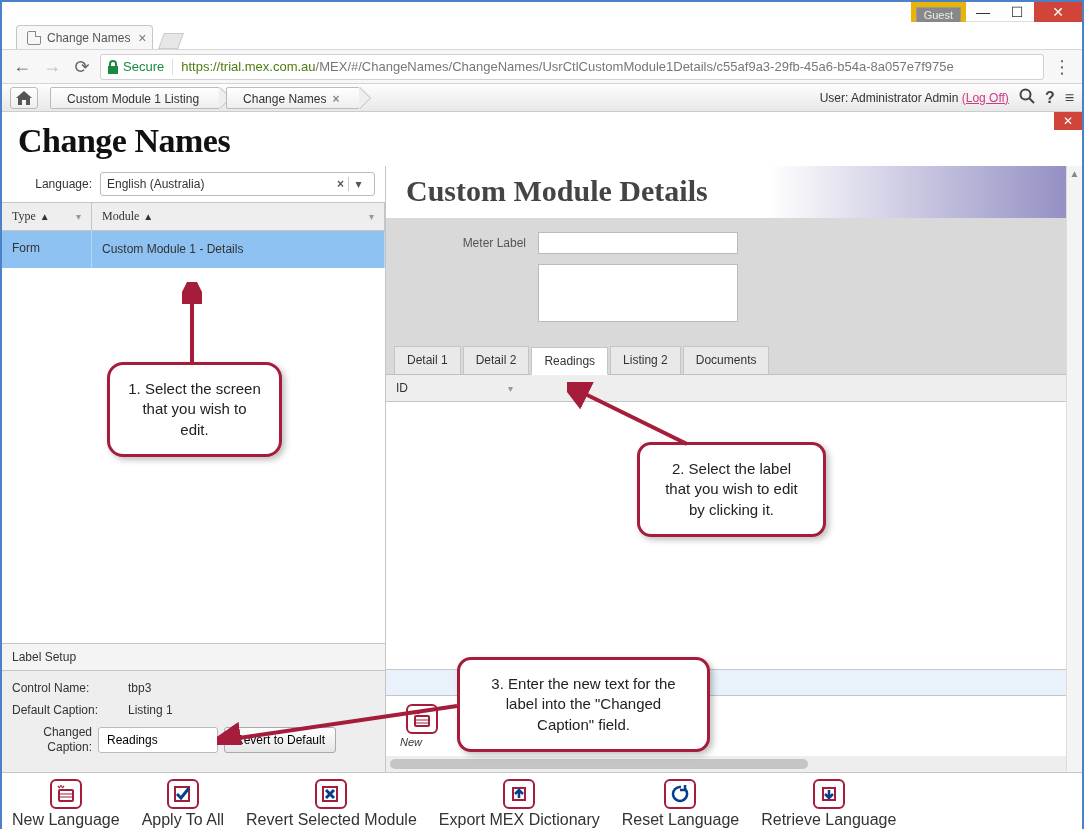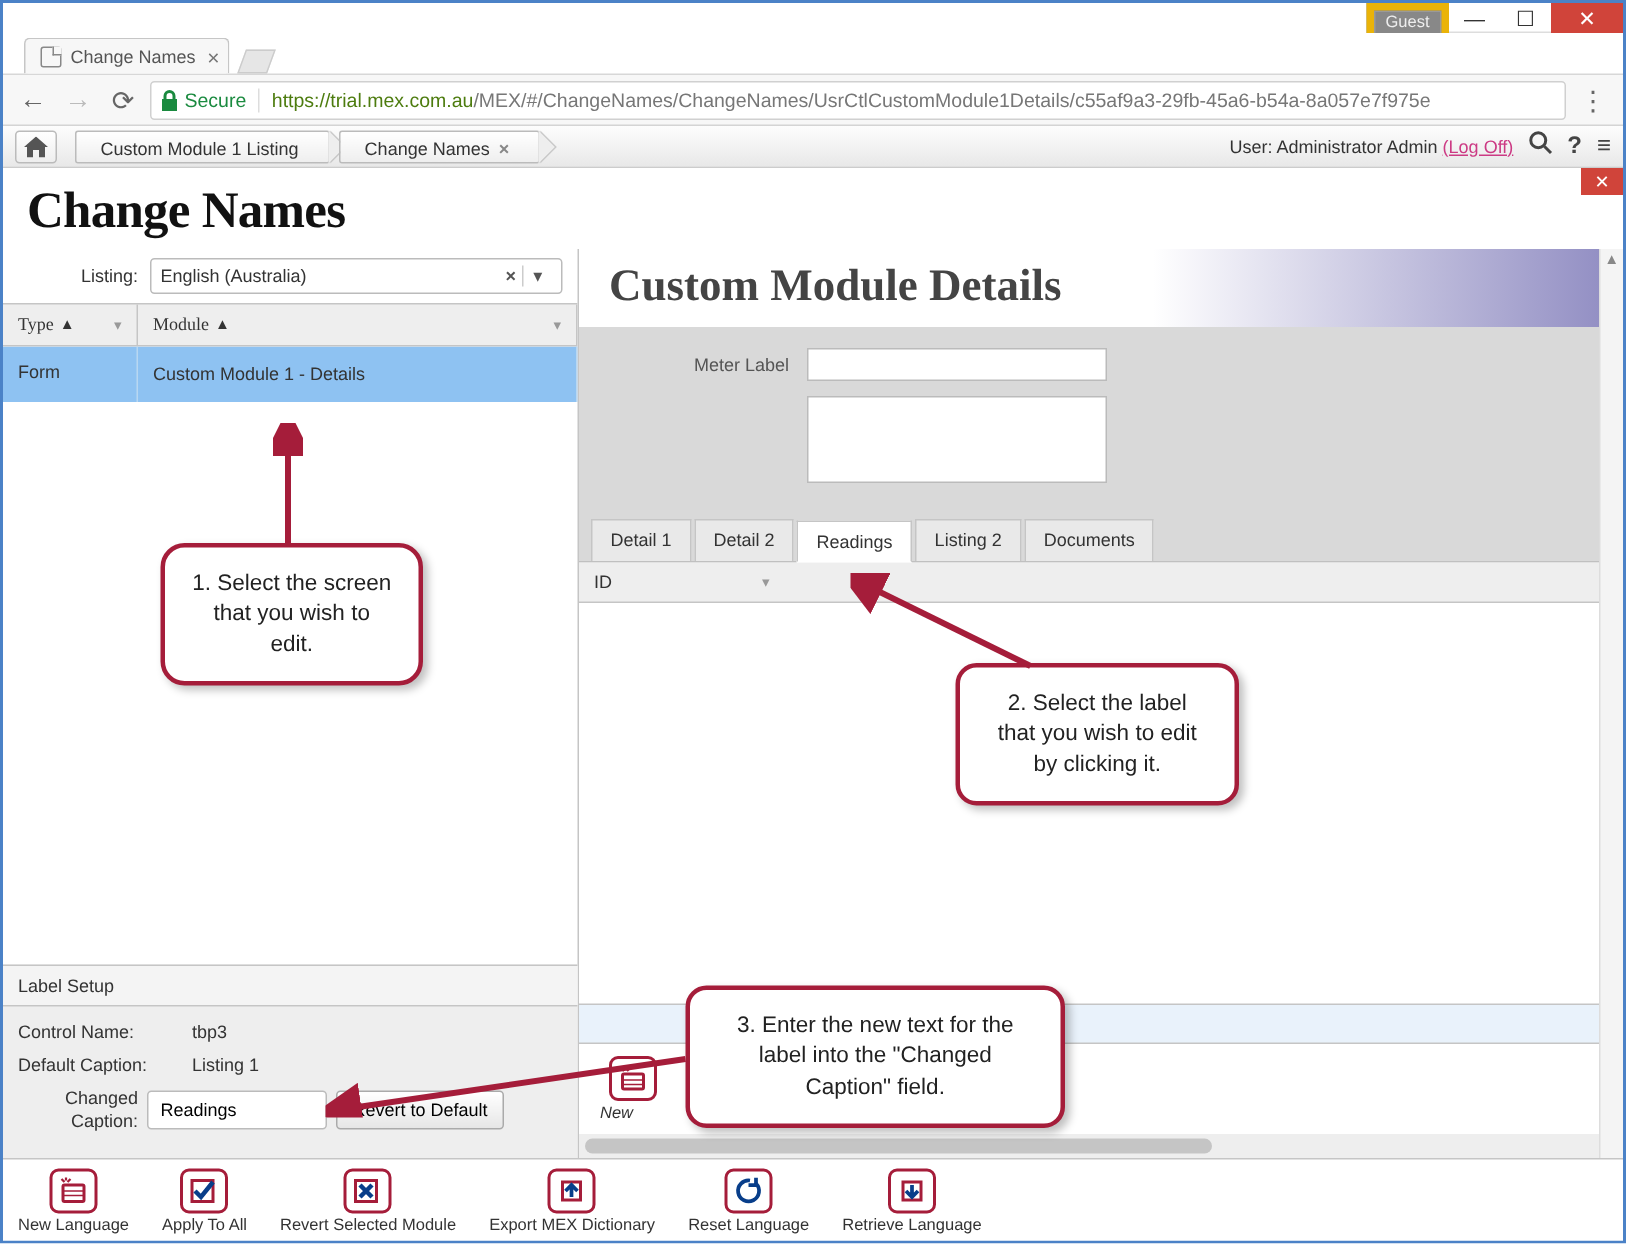--- a/index.html
+++ b/index.html
@@ -107,21 +107,21 @@
   .grid-actions { display:flex; gap:20px; padding:8px 14px; background:#fff;}
   .icon-btn { width:44px; text-align:left; font-size:11px; color:#333; cursor:pointer;font-style:italic; }
   .icon-box { width:32px; height:30px; margin:0 auto 2px auto; border:2px solid #a51d3a; border-radius:6px; display:flex; align-items:center; justify-content:center; color:#a51d3a; font-size:18px; background:#fff; }
   .hscroll { height:16px; background:#eee; display:flex; align-items:center; }
   .hscroll .thumb { height:10px; width:60%; background:#c5c5c5; border-radius:5px; margin-left:4px; }
   .vscroll { position:absolute; right:0; top:0; bottom:0; width:16px; background:#f4f4f4; border-left:1px solid #ddd;}
   .vscroll .arrow { height:16px; text-align:center; color:#888; font-size:10px; line-height:16px;}
 
   
   .bottom-bar { border-top:1px solid #c5c5c5; padding:6px 10px 4px 10px; display:flex; gap:22px; background:#fff; }
-  .bb-item { text-align:center; font-size:11px; cursor:pointer; }
+  .bb-item { text-align:center; font-size:16px; cursor:pointer; }
   .bb-item .icon-box { width:32px; height:30px; }
 
   
   .callout { position:absolute; background:#fff; border:3px solid #a51d3a; border-radius:14px; padding:14px 18px; font-size:15px; text-align:center; color:#222; box-shadow:3px 3px 6px rgba(0,0,0,0.25); line-height:1.35; font-family:Arial,sans-serif; }
   .arrow-svg { position:absolute; pointer-events:none; }
 </style>
 </head>
 <body>
 
 <div class="window">
@@ -188,21 +188,21 @@
 
     <div class="page-header">
       <div class="red-close">✕</div>
       <h1>Change Names</h1>
     </div>
 
     <div class="main">
 
       <div class="left-pane">
         <div class="lang-row">
-          <span class="lang-label">Listing:</span>
+          <span class="lang-label">Language:</span>
           <div class="combo">
             <span>English (Australia)</span>
             <span class="cx">×</span>
             <span class="dd">▾</span>
           </div>
         </div>
         <div class="grid-head">
           <div class="col type">
               <span>Type</span> 
               <span class="sort-asc">▲</span>

